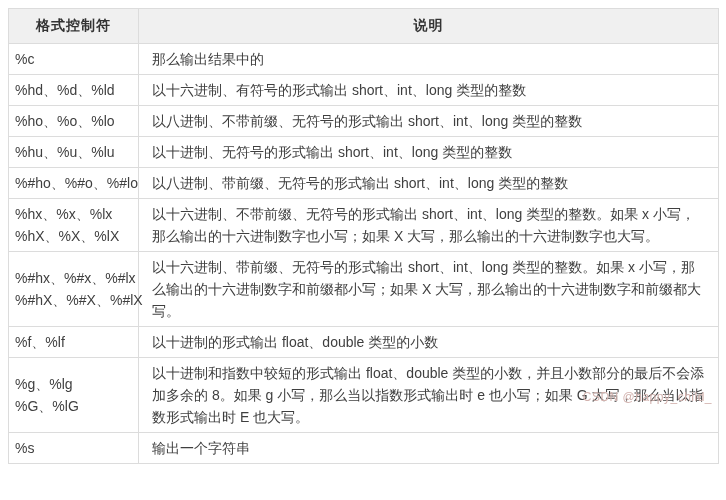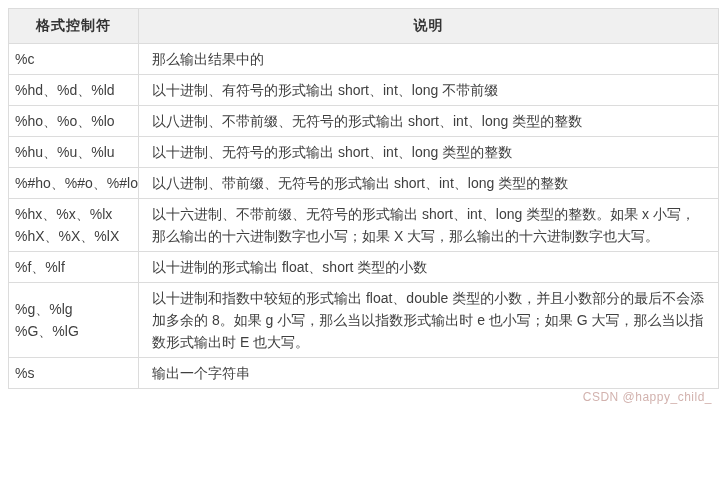--- a/index.html
+++ b/index.html
@@ -83,21 +83,21 @@
         <tr>
           <td class="spec">
             <div class="spec-line">%c</div>
           </td>
           <td class="desc">那么输出结果中的</td>
         </tr>
         <tr>
           <td class="spec">
             <div class="spec-line">%hd、%d、%ld</div>
           </td>
-          <td class="desc">以十进制、有符号的形式输出 short、int、long 不带前缀</td>
+          <td class="desc">以十六进制、有符号的形式输出 short、int、long 类型的整数</td>
         </tr>
         <tr>
           <td class="spec">
             <div class="spec-line">%ho、%o、%lo</div>
           </td>
           <td class="desc">以八进制、不带前缀、无符号的形式输出 short、int、long 类型的整数</td>
         </tr>
         <tr>
           <td class="spec">
             <div class="spec-line">%hu、%u、%lu</div>
@@ -112,23 +112,30 @@
         </tr>
         <tr>
           <td class="spec">
             <div class="spec-line">%hx、%x、%lx</div>
             <div class="spec-line">%hX、%X、%lX</div>
           </td>
           <td class="desc">以十六进制、不带前缀、无符号的形式输出 short、int、long 类型的整数。如果 x 小写，那么输出的十六进制数字也小写；如果 X 大写，那么输出的十六进制数字也大写。</td>
         </tr>
         <tr>
           <td class="spec">
+            <div class="spec-line">%#hx、%#x、%#lx</div>
+            <div class="spec-line">%#hX、%#X、%#lX</div>
+          </td>
+          <td class="desc">以十六进制、带前缀、无符号的形式输出 short、int、long 类型的整数。如果 x 小写，那么输出的十六进制数字和前缀都小写；如果 X 大写，那么输出的十六进制数字和前缀都大写。</td>
+        </tr>
+        <tr>
+          <td class="spec">
             <div class="spec-line">%f、%lf</div>
           </td>
-          <td class="desc">以十进制的形式输出 float、short 类型的小数</td>
+          <td class="desc">以十进制的形式输出 float、double 类型的小数</td>
         </tr>
         <tr>
           <td class="spec">
             <div class="spec-line">%g、%lg</div>
             <div class="spec-line">%G、%lG</div>
           </td>
           <td class="desc">以十进制和指数中较短的形式输出 float、double 类型的小数，并且小数部分的最后不会添加多余的 8。如果 g 小写，那么当以指数形式输出时 e 也小写；如果 G 大写，那么当以指数形式输出时 E 也大写。</td>
         </tr>
         <tr>
           <td class="spec">

